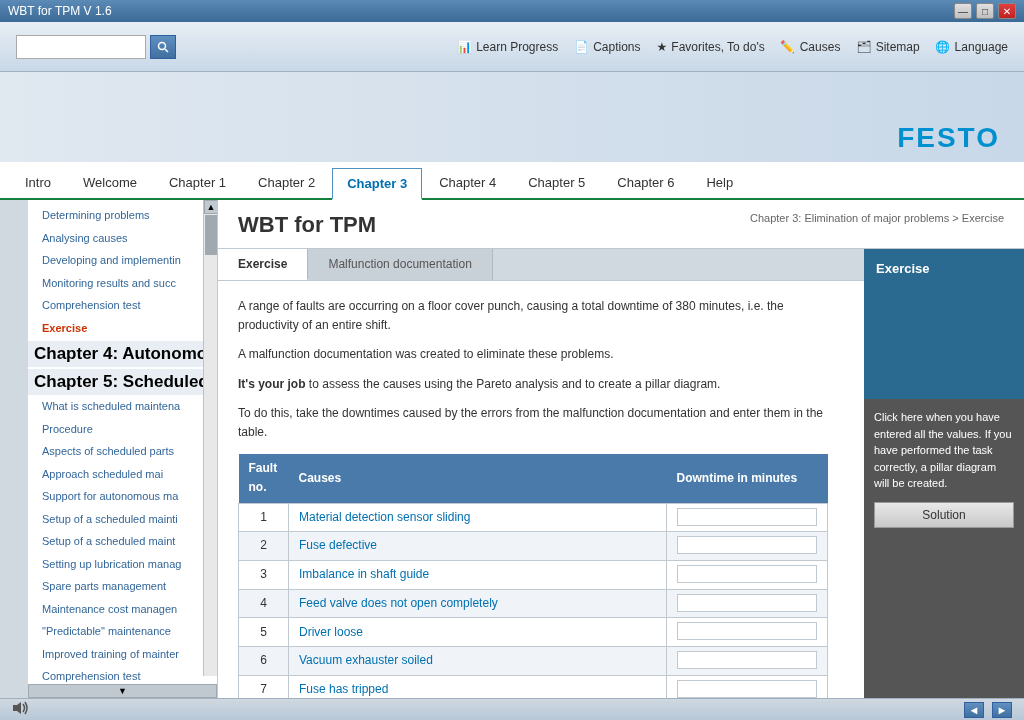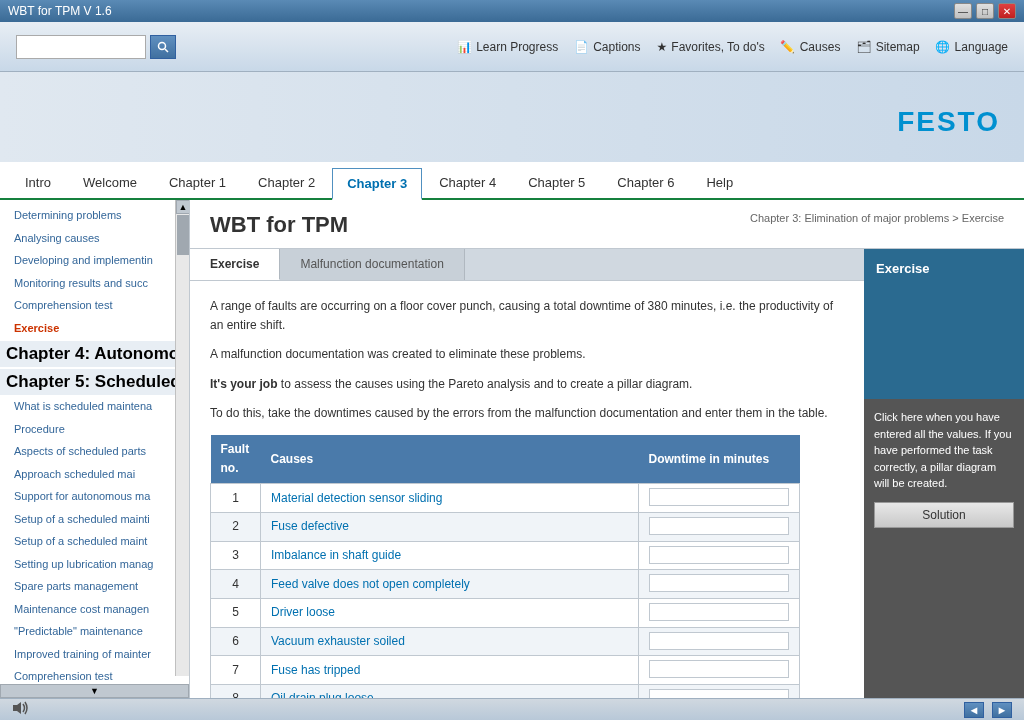--- a/index.html
+++ b/index.html
@@ -64,21 +64,21 @@
     }
 
     
     #header-banner {
       height: 90px;
       background: linear-gradient(to right, #e0e8f0, #c8d8e8);
       position: relative;
       overflow: hidden;
     }
     #festo-logo {
-      position: absolute; right: 24px; bottom: 24px;
+      position: absolute; right: 24px; bottom: 8px;
       font-size: 28px; font-weight: bold;
       color: #0090d0; letter-spacing: 2px;
     }
 
     
     #nav-tabs {
       background: white;
       border-bottom: 2px solid #15803d;
       display: flex;
       align-items: flex-end;
@@ -105,20 +105,21 @@
       font-weight: bold;
       margin-bottom: -2px;
       z-index: 1;
     }
 
     
     #main {
       display: flex;
       height: calc(720px - 22px - 50px - 90px - 38px - 22px);
       background: #1d4ed8;
+      margin-left: 28px;
     }
 
     
     #sidebar {
       width: 190px;
       min-width: 190px;
       background: white;
       border-right: 1px solid #c0c8d0;
       overflow: hidden;
       position: relative;

